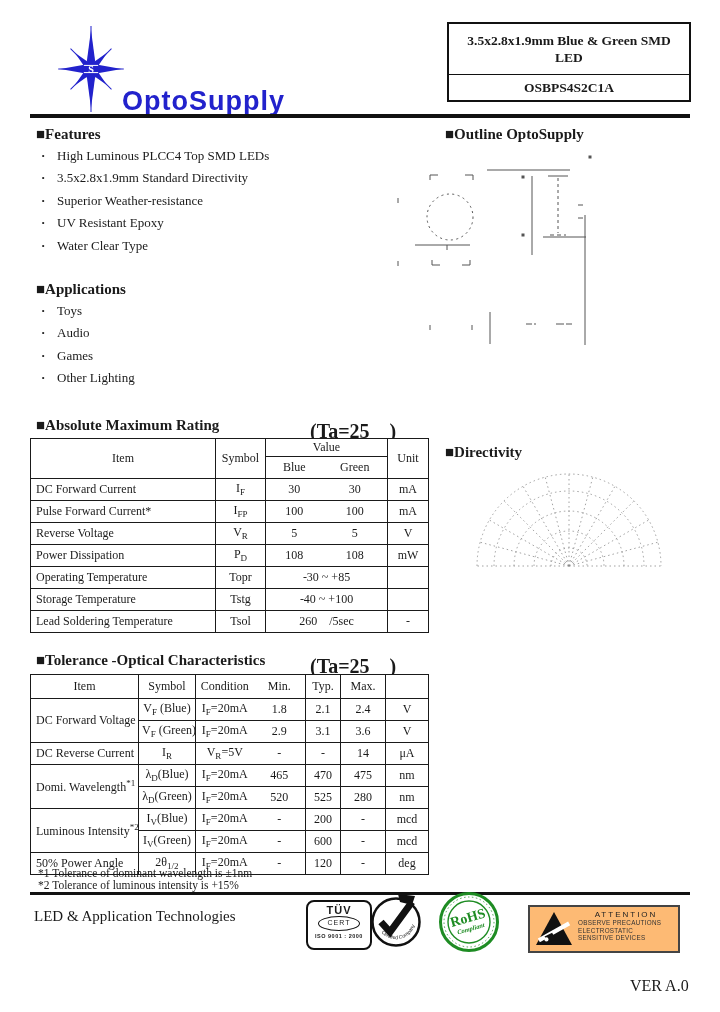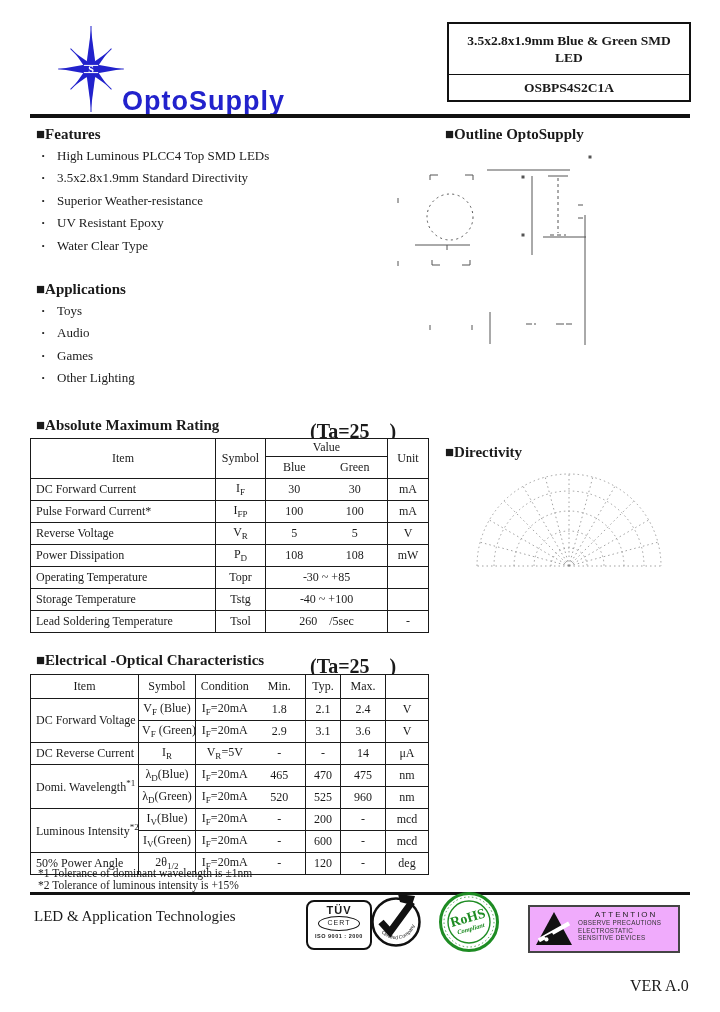--- a/index.html
+++ b/index.html
@@ -36,21 +36,21 @@
   .footnote2{font-size:11.5px;line-height:13px;white-space:pre;}
 
   
   .tuv-box{width:62px;height:46px;border:2px solid #111;border-radius:8px;text-align:center;
            font-family:"Liberation Sans",sans-serif;}
   .tuv-top{font-weight:bold;font-size:11px;line-height:12px;margin-top:2px;letter-spacing:1px;}
   .tuv-cert{width:40px;height:13px;margin:0 auto;border:1.5px solid #111;border-radius:50%;
             font-size:7px;line-height:12px;letter-spacing:1px;}
   .tuv-iso{font-weight:bold;font-size:5.5px;line-height:10px;letter-spacing:0.5px;}
 
-  .esd-box{width:148px;height:44px;border:2px solid #444;background:#f0abfc;}
+  .esd-box{width:148px;height:44px;border:2px solid #444;background:#fdba74;}
   .esd-text{position:absolute;left:48px;top:3px;width:96px;font-family:"Liberation Sans",sans-serif;}
   .esd-title{font-size:8px;letter-spacing:2px;text-align:center;color:#222;}
   .esd-line{font-size:6.3px;line-height:7.5px;color:#333;letter-spacing:0.3px;}
 
   .company{font-weight:normal;font-size:15px;}
   .version{font-size:16px;}
 </style>
 </head>
 <body>
 
@@ -231,21 +231,21 @@
       <line x1="117" y1="118" x2="117" y2="26"></line>
       <line x1="117" y1="118" x2="93.2" y2="29.1"></line>
       <line x1="117" y1="118" x2="71" y2="38.2"></line>
       <line x1="117" y1="118" x2="52" y2="52.9"></line>
       <line x1="117" y1="118" x2="37.3" y2="72"></line>
       <line x1="117" y1="118" x2="28.1" y2="94.2"></line>
       <line x1="117" y1="118" x2="25" y2="118"></line>
     </g>
   </svg>
 
-  <div class="abs sec-heading" style="left:36px;top:652px;">■Electrical -Optical Characteristics</div>
+  <div class="abs sec-heading" style="left:36px;top:652px;">■Tolerance -Optical Characteristics</div>
   <div class="abs ta-note" style="left:310px;top:653px;">(Ta=25　)</div>
 
   <table class="abs" style="left:30px;top:674px;width:398px;">
     <colgroup>
         <col style="width:108px">
         <col style="width:57px">
         <col style="width:58px">
         <col style="width:52px">
         <col style="width:35px">
         <col style="width:45px">
@@ -294,21 +294,21 @@
       <td class="nbl">465</td>
       <td>470</td>
       <td>475</td>
       <td>nm</td>
     </tr>
     <tr>
       <td><span>λ</span><sub>D</sub><span>(Green)</span></td>
       <td class="nbr"><span>I</span><sub>F</sub><span>=20mA</span></td>
       <td class="nbl">520</td>
       <td>525</td>
-      <td>960</td>
+      <td>280</td>
       <td>nm</td>
     </tr>
     <tr>
       <td class="left" rowspan="2"><span>Luminous Intensity</span><sup style="font-size:9px;">*2</sup></td>
       <td><span>I</span><sub>V</sub><span>(Blue)</span></td>
       <td class="nbr"><span>I</span><sub>F</sub><span>=20mA</span></td>
       <td class="nbl">-</td>
       <td>200</td>
       <td>-</td>
       <td>mcd</td>

